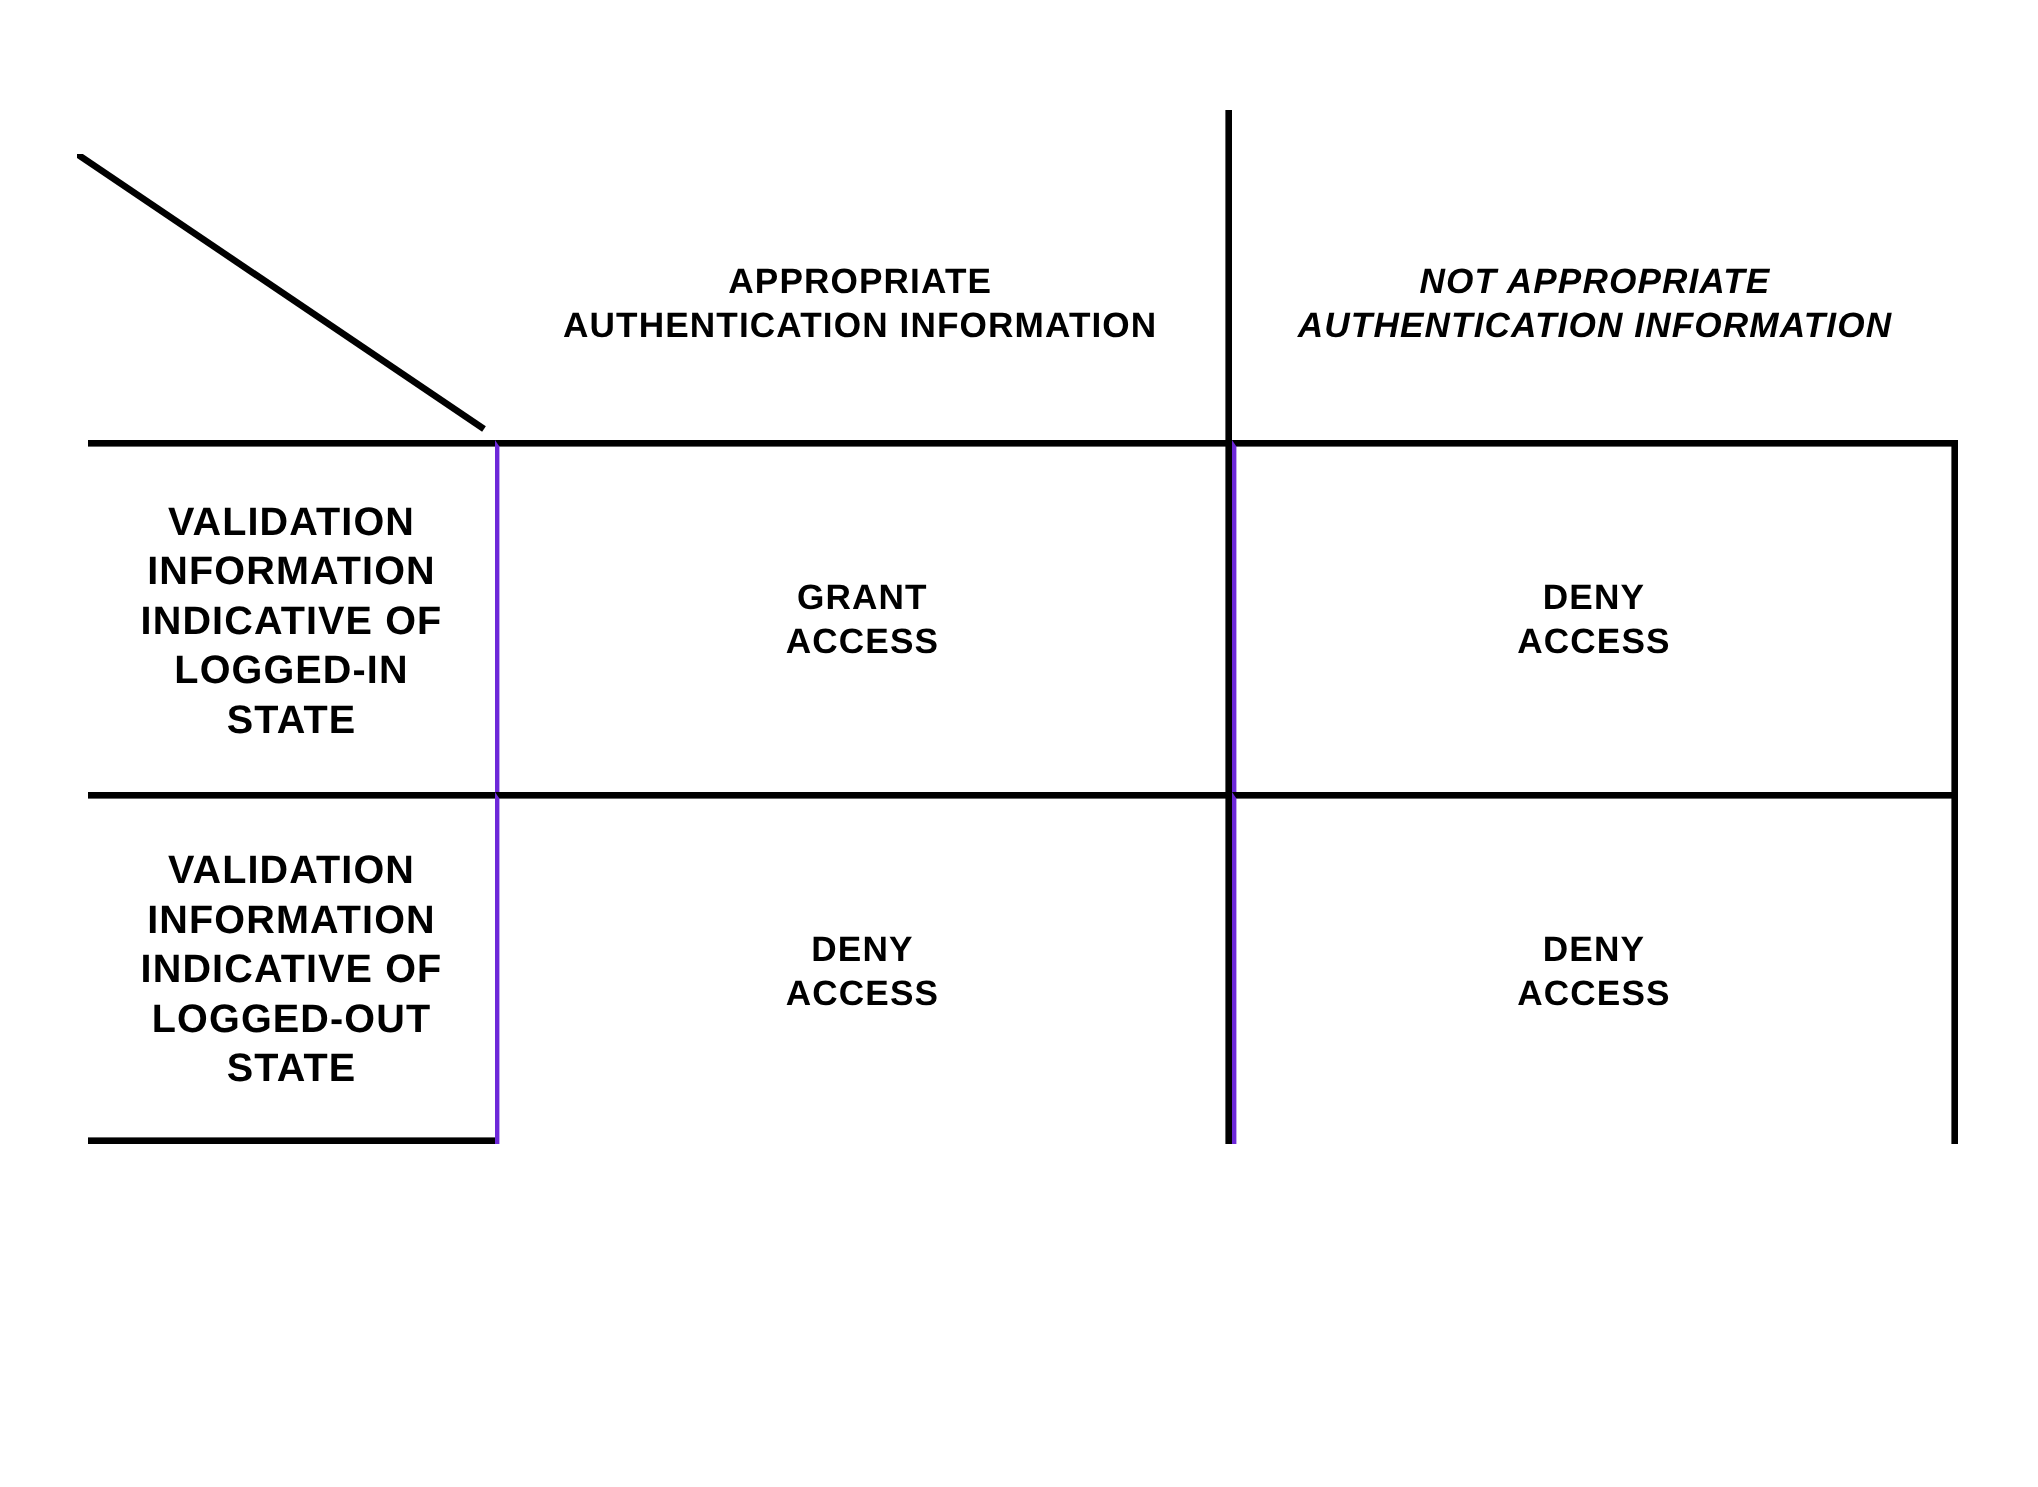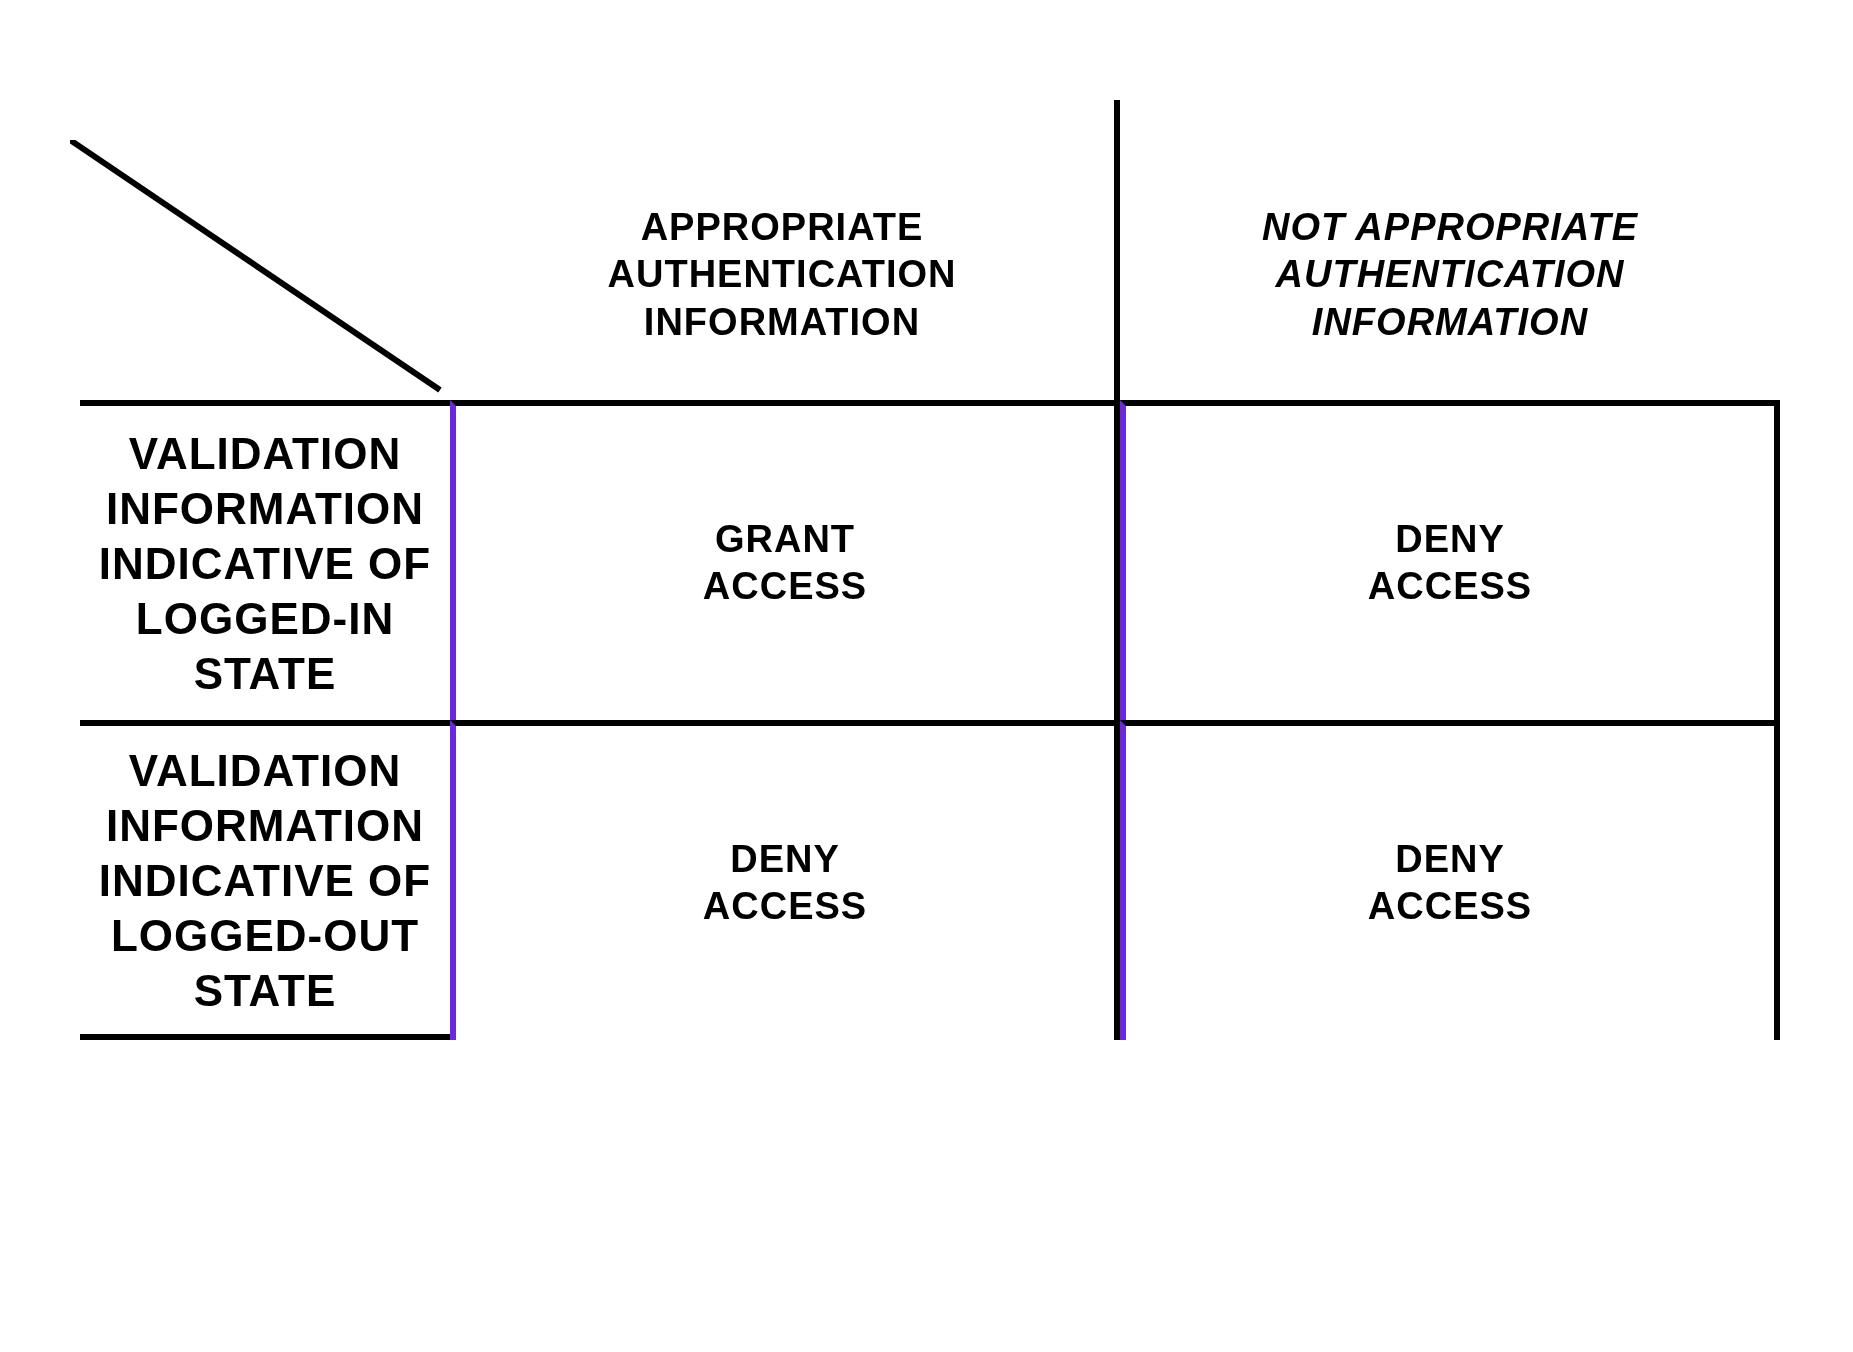--- a/index.html
+++ b/index.html
@@ -25,27 +25,27 @@
       grid-template-columns: 370px 670px 660px;
       grid-template-rows: 250px 320px 320px;
     }
     .cell {
       display: flex;
       align-items: center;
       justify-content: center;
       text-align: center;
       font-weight: 800;
       letter-spacing: 1px;
-      font-size: 38px;
+      font-size: 32px;
       line-height: 1.25;
       text-transform: uppercase;
       font-stretch: condensed;
     }
     .cell.row-header {
-      font-size: 44px;
+      font-size: 36px;
     }
 
     
     .header-corner {
       position: relative;
       border: none;
       overflow: visible;
     }
     .header-corner svg {
       position: absolute;
@@ -72,21 +72,21 @@
     }
 
     
     .row-header {
       border-top: 6px solid #000;
     }
 
     
     .data {
       border-top: 6px solid #000;
-      border-left: 6px solid #6d28d9;
+      border-left: 4px solid #6d28d9;
       border-right: 6px solid #000;
     }
     .row2 .data,
     .row2.row-header {
       border-bottom: 6px solid #000;
     }
     .row2.row-header{
       border-left:none;
     }
     .row1.row-header{

